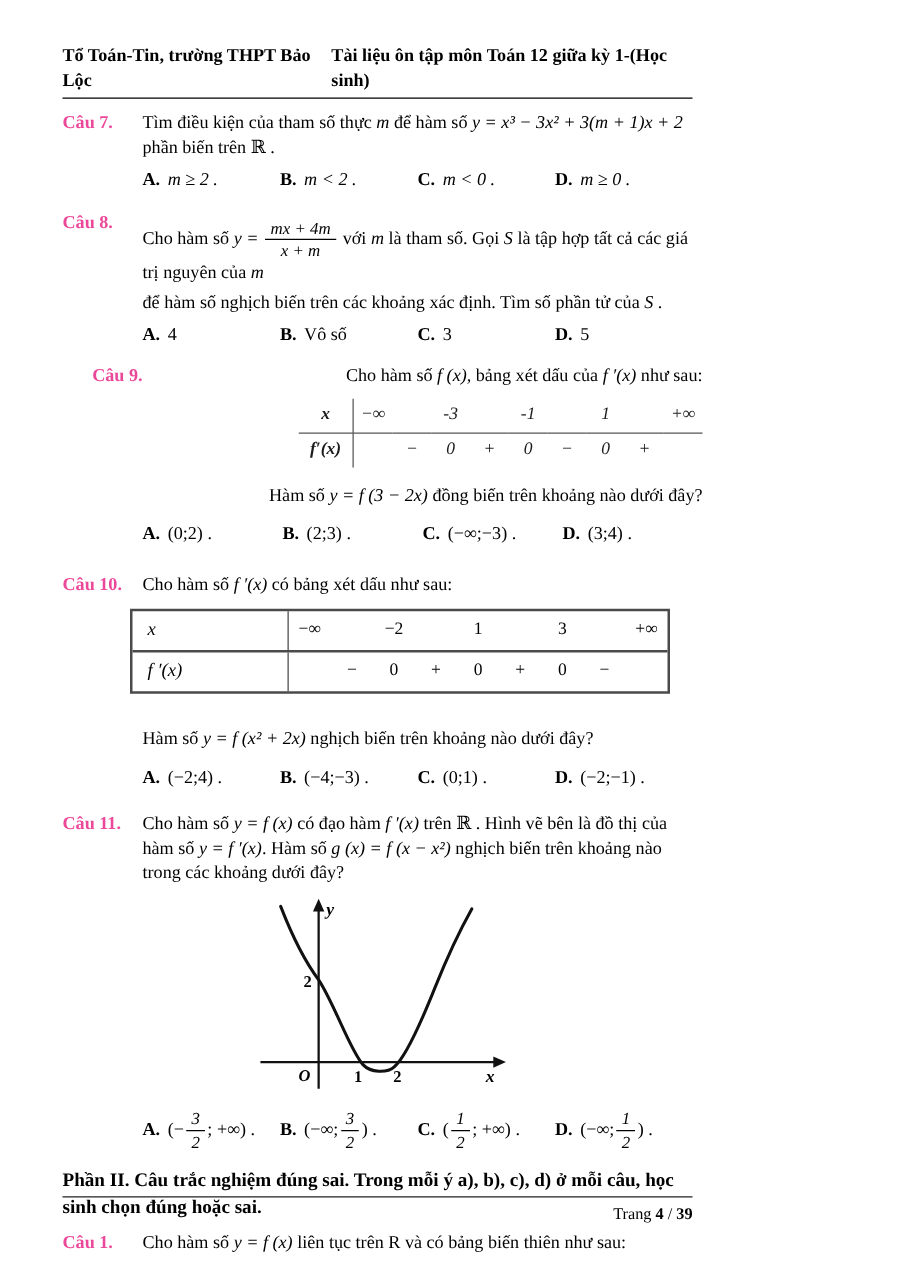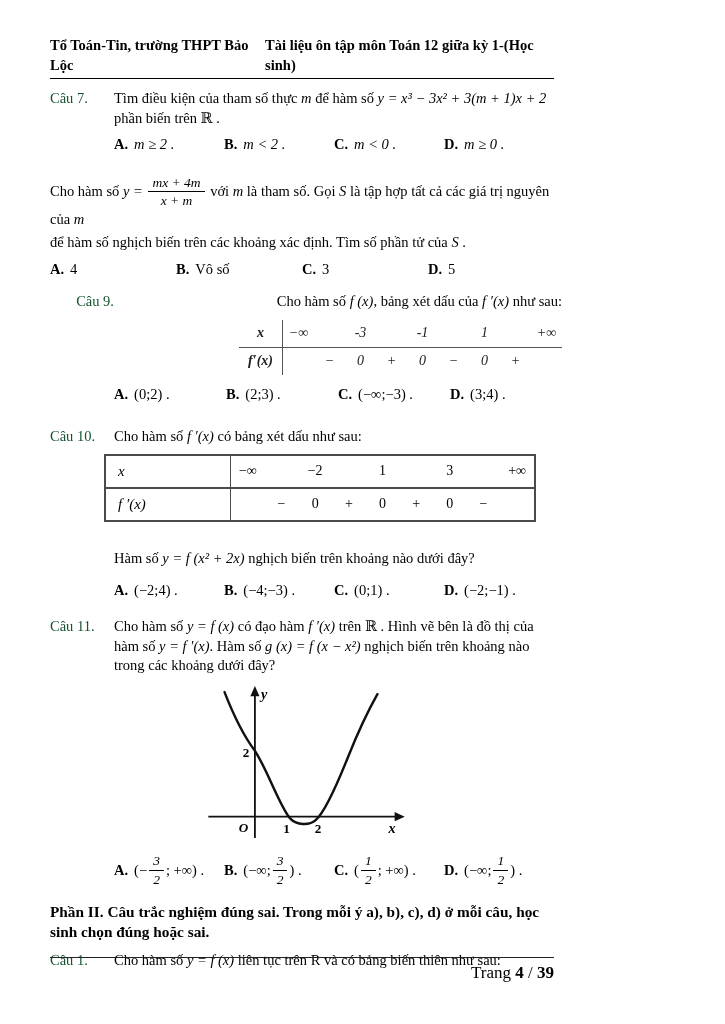--- a/index.html
+++ b/index.html
@@ -9,21 +9,21 @@
     font-family:"Liberation Serif","DejaVu Serif",serif;
     font-size:14.5px; line-height:1.35;
     padding:36px 45px 0 50px; overflow:hidden;
   }
   
   .header-row { display:flex; justify-content:space-between; font-weight:bold;
     border-bottom:1.8px solid #000; padding-bottom:3px; }
   
   .q { margin-top:10px; }
   .q-row { display:flex; }
-  .q-label { flex:0 0 64px; color:#14532d; font-weight:normal; }
+  .q-label { flex:0 0 64px; color:#ec4899; font-weight:bold; }
   .q-body { flex:1; }
   .math { font-style:italic; }
   .options { display:flex; margin-top:7px; }
   .option { flex:1; display:flex; align-items:center; }
   .opt-letter { font-weight:bold; margin-right:6px; }
   
   .frac { display:inline-block; text-align:center; vertical-align:middle;
     font-style:italic; font-size:13.5px; line-height:1.15; margin:0 2px; }
   .fr-num { display:block; border-bottom:1.2px solid #000; padding:0 4px 1px; }
   .fr-den { display:block; padding-top:1px; }
@@ -45,21 +45,21 @@
   .bt-vals { flex:1; display:grid; grid-template-columns:repeat(9,1fr); }
   .bt-c { display:flex; align-items:center; justify-content:center; font-size:14px; }
   
   .graph-wrap { width:215px; margin:6px auto 0; }
   
   .options.tall { align-items:center; margin-top:4px; }
   
   .part2-heading { font-weight:bold; font-size:15.3px; margin-top:14px; line-height:1.35; }
   
   .footer { position:absolute; left:50px; right:45px; top:957px;
-    border-top:1.6px solid #222; text-align:right; padding-top:4px; font-size:17px; }
+    border-top:1.6px solid #222; text-align:right; padding-top:4px; font-size:13px; }
   .footer b { font-weight:bold; }
 </style>
 </head>
 <body>
 
 <div class="page">
 
   <div class="header-row">
     <span>Tổ Toán-Tin, trường THPT Bảo Lộc</span>
     <span>Tài liệu ôn tập môn Toán 12 giữa kỳ 1-(Học sinh)</span>
@@ -87,20 +87,21 @@
               <span class="opt-letter">D.</span>
               <span class="math">m ≥ 0 .</span>
             </div>
         </div>
       </div>
     </div>
   </div>
 
   <div class="q" style="margin-top:14px;">
     <div class="q-row">
+      <span class="q-label">Câu 8.</span>
       <div class="q-body">
         <div class="fracline">
           <span>Cho hàm số </span>
           <span class="math">y =</span>
           <span class="frac"><span class="fr-num">mx + 4m</span><span class="fr-den">x + m</span></span>
           <span> với </span><span class="math">m</span><span> là tham số. Gọi </span><span class="math">S</span><span> là tập hợp tất cả các giá trị nguyên của </span><span class="math">m</span>
         </div>
         <div style="margin-top:4px;">
           <span>để hàm số nghịch biến trên các khoảng xác định. Tìm số phần tử của </span><span class="math">S</span><span> .</span>
         </div>
@@ -148,20 +149,23 @@
             <div class="st-c">−</div>
             <div class="st-c">0</div>
             <div class="st-c">+</div>
             <div class="st-c">0</div>
             <div class="st-c">−</div>
             <div class="st-c">0</div>
             <div class="st-c">+</div>
             <div class="st-c"></div>
           </div>
         </div>
+        <div style="margin-top:14px;">
+          <span>Hàm số </span><span class="math">y = f (3 − 2x)</span><span> đồng biến trên khoảng nào dưới đây?</span>
+        </div>
         <div class="options" style="margin-top:10px;">
           <div class="option">
               <span class="opt-letter">A.</span>
               <span>(0;2) .</span>
             </div>
           <div class="option">
               <span class="opt-letter">B.</span>
               <span>(2;3) .</span>
             </div>
           <div class="option">

